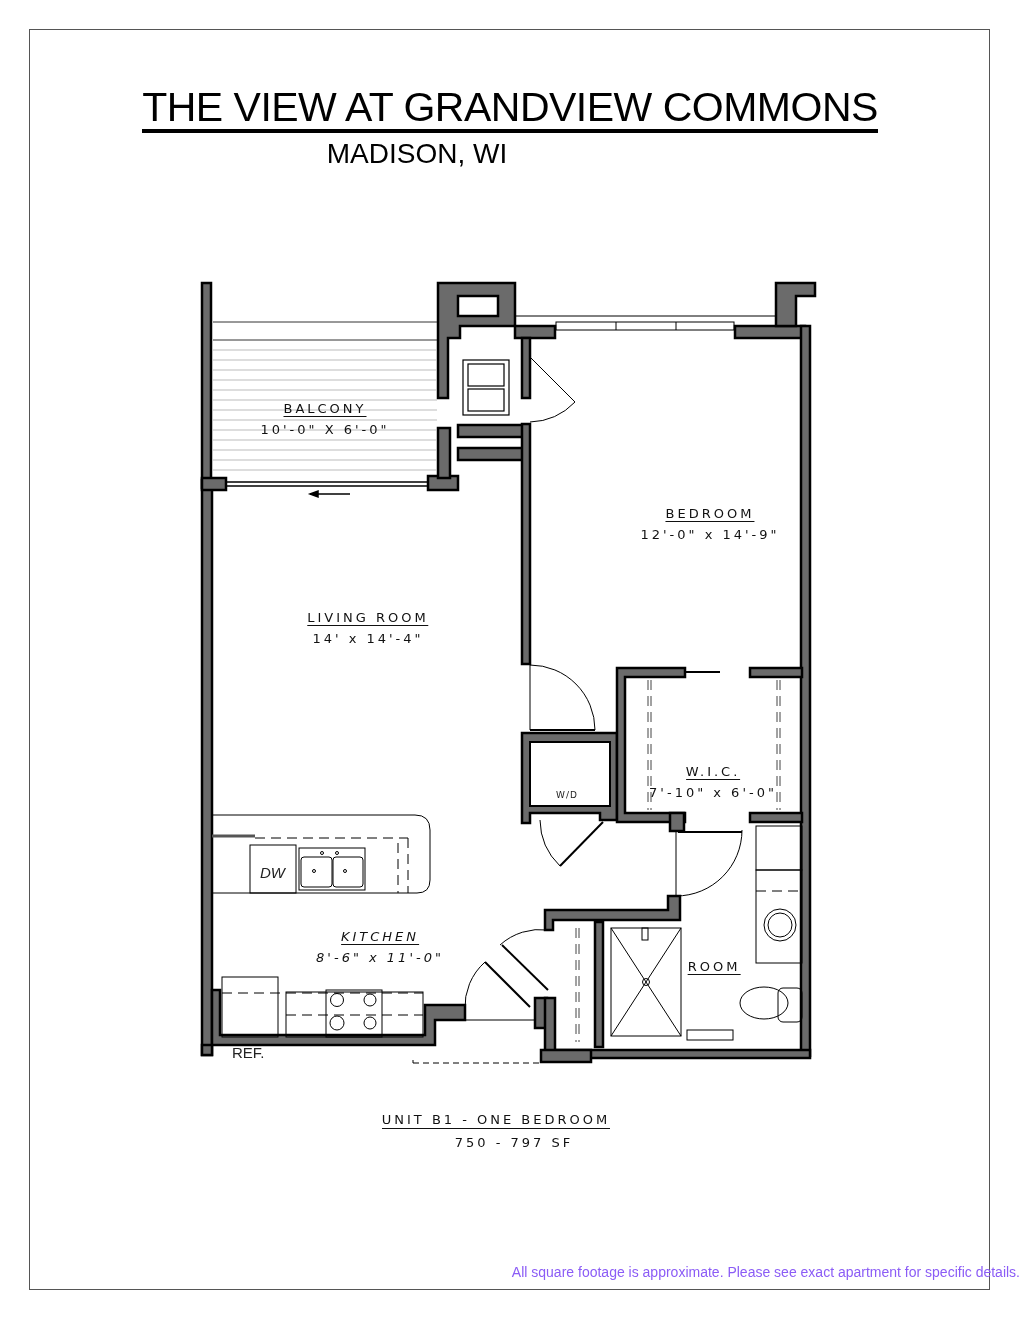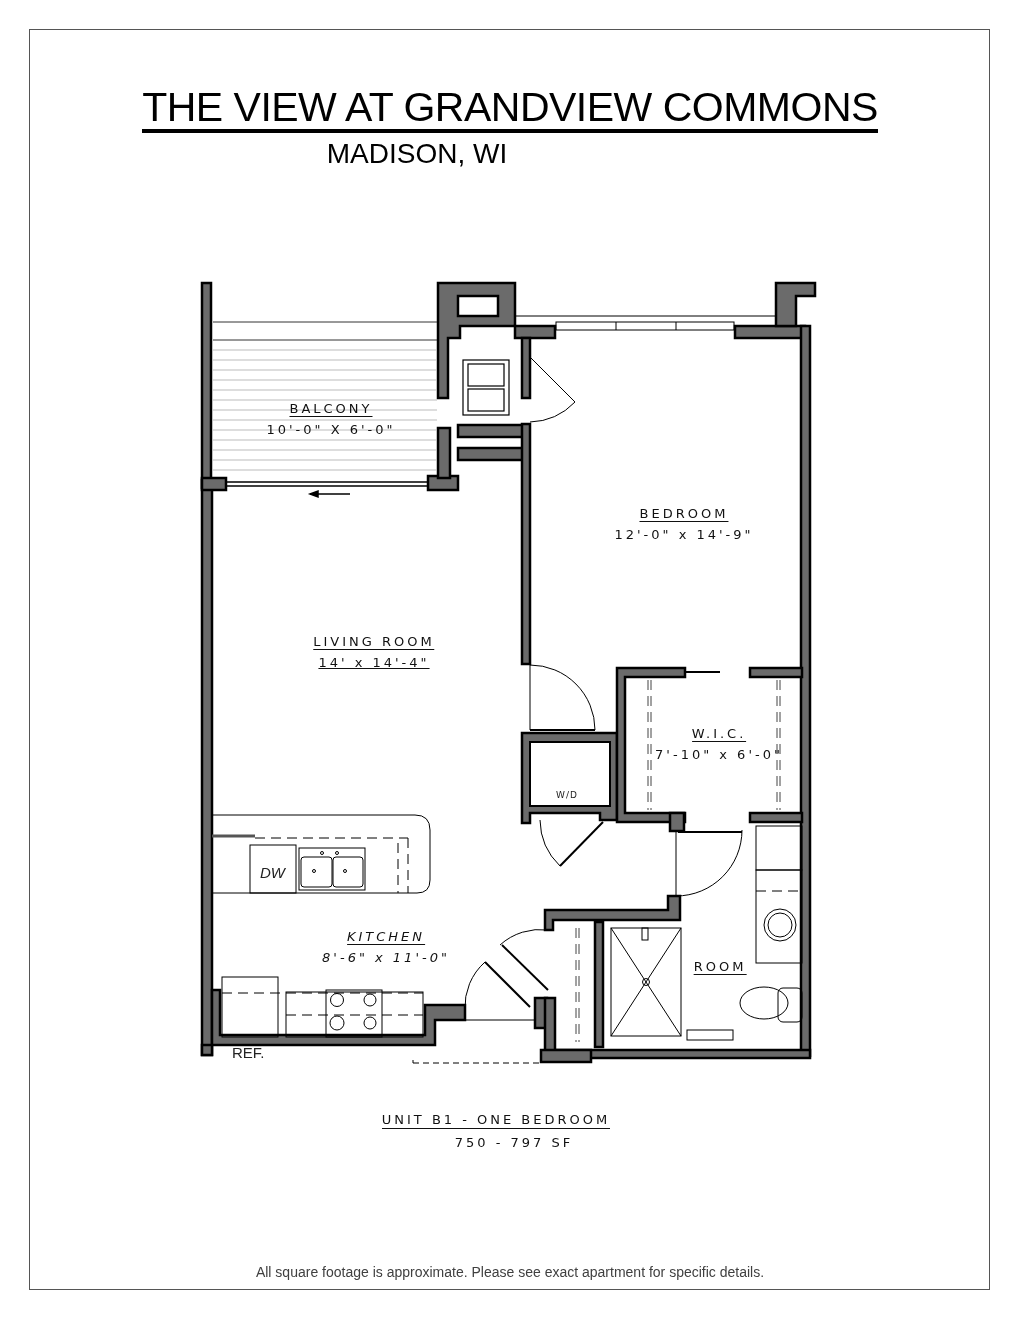--- a/index.html
+++ b/index.html
@@ -2,28 +2,28 @@
 <html><head>
 <meta charset="utf-8">
 <style>
   html, body { margin: 0; padding: 0; background: #ffffff; }
   body { width: 1020px; height: 1320px; position: relative; overflow: hidden; font-family: "Liberation Sans", sans-serif; }
   .frame { position: absolute; left: 29px; top: 29px; width: 961px; height: 1261px; border: 1px solid #555; box-sizing: border-box; }
   .title { position: absolute; left: 0; width: 1020px; top: 68px; text-align: center; font-size: 41px; color: #000; letter-spacing: -0.5px; margin-top: 16px; }
   .title span { display: inline-block; border-bottom: 4px solid #000; line-height: 44px; padding-bottom: 0px; }
   .subtitle { position: absolute; left: 0; width: 834px; top: 138px; text-align: center; font-size: 28px; color: #000; }
   .plan { position: absolute; left: 0; top: 0; }
-  .room-label { position: absolute; text-align: center; font-family: "DejaVu Sans", sans-serif; font-size: 13px; letter-spacing: 3px; color: #111; transform: translateX(-50%); white-space: nowrap; margin-left: 6px; }
+  .room-label { position: absolute; text-align: center; font-family: "DejaVu Sans", sans-serif; font-size: 13px; letter-spacing: 3px; color: #111; transform: translateX(-50%); white-space: nowrap; }
   .room-label .name { display: inline-block; border-bottom: 1.5px solid #111; line-height: 15px; }
   .room-label .dim { display: block; margin-top: 5px; letter-spacing: 3px; }
   .fixture { position: absolute; font-family: "Liberation Sans", sans-serif; color: #222; }
   .unit { position: absolute; left: 0; width: 992px; top: 1112px; text-align: center; font-family: "DejaVu Sans", sans-serif; font-size: 13px; letter-spacing: 3px; color: #111; }
   .unit .name { display: inline-block; border-bottom: 1.5px solid #111; line-height: 16px; }
   .unit .sf { display: block; margin-top: 6px; padding-left: 36px; }
-  .footnote { position: absolute; left: 0; width: 1020px; top: 1264px; text-align: center; font-size: 14px; color: #404040; }
+  .footnote { position: absolute; left: 0; width: 1020px; top: 1264px; text-align: right; font-size: 14px; color: #8b5cf6; }
 </style>
 </head>
 <body>
 
 <div class="frame"></div>
 
 <div class="title"><span>THE VIEW AT GRANDVIEW COMMONS</span></div>
 <div class="subtitle">MADISON, WI</div>
 
 <svg class="plan" width="1020" height="1320" viewBox="0 0 1020 1320" xmlns="http://www.w3.org/2000/svg">
@@ -179,31 +179,31 @@
     <rect x="778" y="988" width="24" height="34" rx="5"></rect>
     <rect x="687" y="1030" width="46" height="10"></rect>
   </g>
 </svg>
 
 <div class="room-label" style="left:325px; top:401px;">
   <span class="name">BALCONY</span>
   <span class="dim">10'-0" X 6'-0"</span>
 </div>
 
-<div class="room-label" style="left:678px; top:506px;">
+<div class="room-label" style="left:710px; top:506px;">
   <span class="name">BEDROOM</span>
   <span class="dim">12'-0" x 14'-9"</span>
 </div>
 
-<div class="room-label" style="left:368px; top:634px;text-decoration:underline;">
+<div class="room-label" style="left:368px; top:610px;">
   <span class="name">LIVING ROOM</span>
   <span class="dim">14' x 14'-4"</span>
 </div>
 
-<div class="room-label" style="left:713px; top:726px;">
+<div class="room-label" style="left:713px; top:764px;">
   <span class="name">W.I.C.</span>
   <span class="dim">7'-10" x 6'-0"</span>
 </div>
 
 <div class="room-label" style="left:380px; top:929px;font-style:italic;">
   <span class="name">KITCHEN</span>
   <span class="dim">8'-6" x 11'-0"</span>
 </div>
 
 <div class="room-label" style="left:714px; top:959px;">

